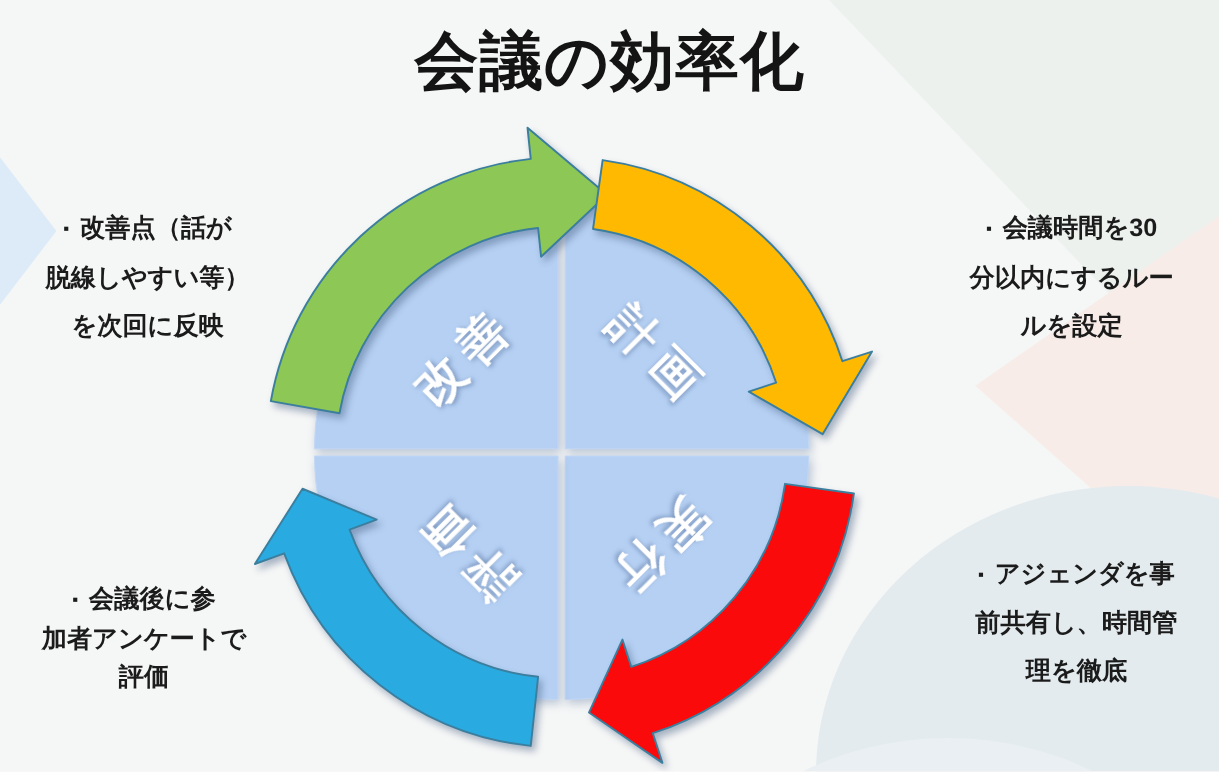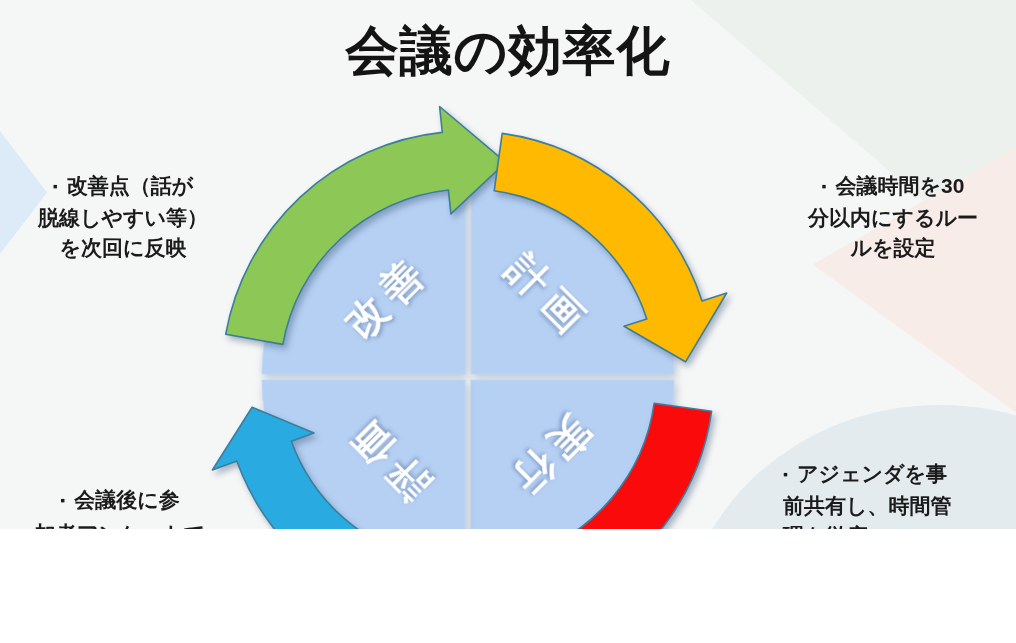--- a/index.html
+++ b/index.html
@@ -1,17 +1,17 @@
 <!DOCTYPE html>
 <html><head>
 <meta charset="utf-8">
 <style>
   html,body{margin:0;padding:0;}
   #slide{
-    position:relative; width:1016px; height:529px; overflow:hidden;
+    position:relative; width:1016px; height:643px; overflow:hidden;
     background:#F5F6F6;
     font-family:"Liberation Sans","DejaVu Sans",sans-serif;
   }
   
   .deco{position:absolute;inset:0;pointer-events:none;}
   .deco-tr{background:#ECF1EE;clip-path:polygon(68% 0,100% 0,100% 53%);}
   .deco-pink{background:#F7ECE8;clip-path:polygon(100% 28%,100% 78%,80% 50%);}
   .deco-c1{position:absolute;left:680px;top:405px;width:520px;height:480px;border-radius:50%;background:#E3EBEE;}
   .deco-c2{position:absolute;left:555px;top:615px;width:470px;height:390px;border-radius:50%;background:#E9EFF2;}
   .deco-left-tri{position:absolute;left:0;top:131px;width:47px;height:123px;background:#DCEBF7;
@@ -26,27 +26,27 @@
   .quadrant{filter:drop-shadow(2px 3px 4px rgba(110,135,170,.45));stroke:#C2D7F5;stroke-width:.8;}
   .arrow{stroke:#3B7E9E;stroke-width:1.6;stroke-linejoin:round;filter:drop-shadow(3px 4px 3px rgba(70,95,130,.45));}
   .q-label{
     font-family:"Liberation Sans","DejaVu Sans",sans-serif;
     font-size:40px;font-weight:bold;letter-spacing:9px;
     text-anchor:middle;filter:drop-shadow(1px 2px 2px rgba(70,95,140,.55));
   }
   
   .note{
     position:absolute;color:#1B1B1B;font-weight:bold;
-    font-size:21px;line-height:30px;
+    font-size:21px;line-height:40px;
   }
   .note-text{white-space:pre-line;}
   .bullet{font-size:14px;margin-right:9px;position:relative;top:-2px;}
   .note-act{left:16px;top:171px;width:214px;text-align:center;}
   .note-plan{left:781px;top:171px;width:224px;text-align:center;}
-  .note-do{left:783px;top:459px;width:228px;}
+  .note-do{left:783px;top:459px;width:228px;text-align:center;}
   .note-check{left:20px;top:484px;width:200px;text-align:center;line-height:32px;}
 </style>
 </head>
 <body>
 
 <div id="slide">
 
   <div class="deco deco-tr"></div>
   <div class="deco deco-pink"></div>
   <div class="deco-c1"></div>

